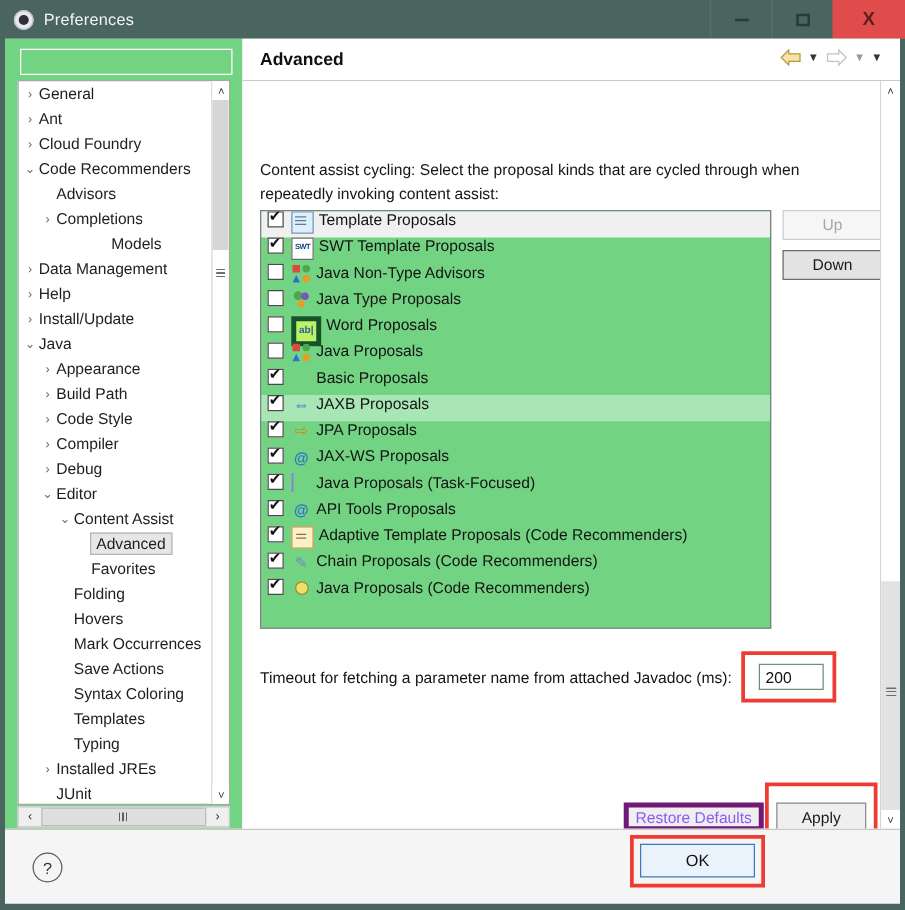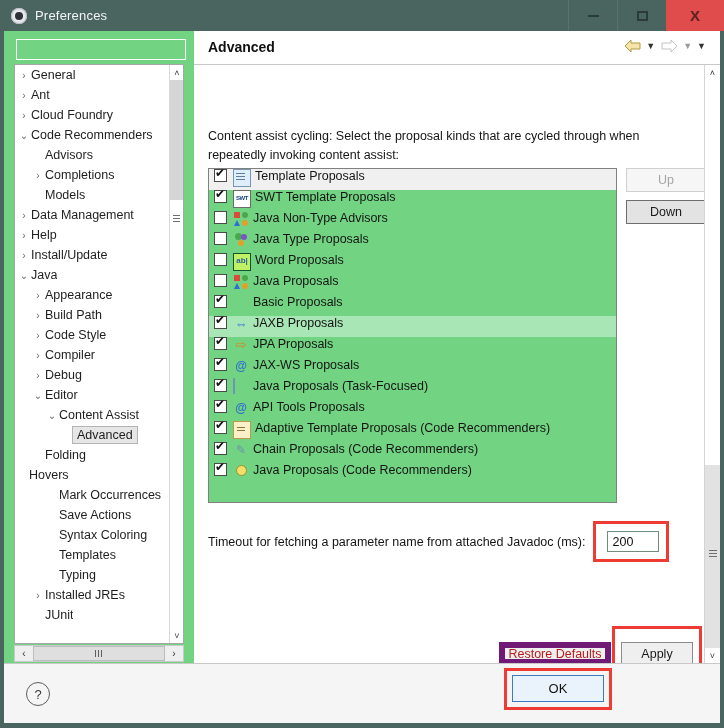--- a/index.html
+++ b/index.html
@@ -177,21 +177,21 @@
     text-align:center; line-height:14px; font-weight:bold; letter-spacing:-.5px; }
   .ic-shapes span { position:absolute; }
   .sq-red { left:1px; top:1px; width:6px; height:6px; background:#d94b3a; }
   .ci-grn { left:9px; top:1px; width:6px; height:6px; border-radius:50%; background:#4aa84a; }
   .tri-blu { left:1px; top:9px; width:0; height:0; border-left:3px solid transparent;
     border-right:3px solid transparent; border-bottom:6px solid #2f6fd0; }
   .ci-org { left:9px; top:9px; width:6px; height:6px; border-radius:50%; background:#e2a02a; }
   .ci-grn2 { left:2px; top:1px; width:7px; height:7px; border-radius:50%; background:#4aa84a; }
   .ci-pur { left:8px; top:2px; width:6px; height:6px; border-radius:50%; background:#7b54c4; }
   .ci-org2 { left:5px; top:8px; width:6px; height:6px; border-radius:50%; background:#e2a02a; }
-  .ic-abc { border:1px solid #14532d; background:#bef264; font-size:8px; color:#2b5f9e;
+  .ic-abc { border:4px solid #14532d; background:#bef264; font-size:8px; color:#2b5f9e;
     text-align:center; line-height:14px; font-weight:bold; }
   .ic-arrow { color:#2f6fd0; font-size:13px; text-align:center; line-height:16px; }
   .ic-arrow-o { color:#d8821f; font-size:13px; text-align:center; line-height:16px; }
   .ic-at { color:#2f6fd0; font-size:12px; text-align:center; line-height:16px; font-weight:bold; }
   .ic-task span.sq { left:0px; top:0px; width:6px; height:6px; background:#d94b3a; }
   .ic-task span.pg { left:4px; top:4px; width:11px; height:11px; background:#eaf2fb; border:1px solid #6f93b5; }
   .ic-task span.dt { left:1px; top:9px; width:5px; height:5px; border-radius:50%; background:#37a14a; }
   .ic-adapt { background:#fdf0c8; border:1px solid #b99a4a; }
   .ic-adapt::after{content:"";position:absolute;left:3px;top:5px;width:8px;height:1px;
     background:#8a7434;box-shadow:0 3px 0 #8a7434;}
@@ -223,23 +223,23 @@
   }
   .hl-red {
     position: absolute; border: 3px solid #ee3b33; box-sizing: border-box;
     pointer-events: none;
   }
   .hl-timeout { left: 399px; top: 456px; width: 76px; height: 41px; }
 
   
   .restore-btn {
     position: absolute; left: 305px; top: 577px; width: 112px; height: 23px;
-    background: #efefef; border: 6px solid #701a75; box-sizing: border-box;
+    background: #efefef; border: 4px solid #701a75; box-sizing: border-box;
     display:flex; align-items:center; justify-content:center;
-    font-size: 12.5px; color:#b91c1c;
+    font-size: 12.5px; color:#8b5cf6;
   }
   .apply-btn {
     position: absolute; left: 427px; top: 577px; width: 72px; height: 23px;
     background: #efefef; border: 1px solid #8c8c8c; box-sizing: border-box;
     display:flex; align-items:center; justify-content:center;
     font-size: 12.5px; color:#1a1a1a;
   }
   .hl-apply { left: 418px; top: 561px; width: 90px; height: 44px; }
 
   
@@ -335,21 +335,21 @@
               <span class="tree-label">Code Recommenders</span>
             </div>
             <div class="tree-item" style="padding-left: 16px;">
               <span class="tw empty"></span>
               <span class="tree-label">Advisors</span>
             </div>
             <div class="tree-item" style="padding-left: 16px;">
               <span class="tw">›</span>
               <span class="tree-label">Completions</span>
             </div>
-            <div class="tree-item" style="padding-left: 16px;">
+            <div class="tree-item" style="padding-left: 16px; margin-left: 44px;">
               <span class="tw empty"></span>
               <span class="tree-label">Models</span>
             </div>
             <div class="tree-item" style="padding-left: 2px;">
               <span class="tw">›</span>
               <span class="tree-label">Data Management</span>
             </div>
             <div class="tree-item" style="padding-left: 2px;">
               <span class="tw">›</span>
               <span class="tree-label">Help</span>
@@ -387,25 +387,29 @@
               <span class="tree-label">Editor</span>
             </div>
             <div class="tree-item" style="padding-left: 30px;">
               <span class="tw">⌄</span>
               <span class="tree-label">Content Assist</span>
             </div>
             <div class="tree-item selected" style="padding-left: 44px;">
               <span class="tw empty"></span>
               <span class="tree-label">Advanced</span>
             </div>
-            <div class="tree-item" style="padding-left: 16px;">
+            <div class="tree-item" style="padding-left: 44px;">
+              <span class="tw empty"></span>
+              <span class="tree-label">Favorites</span>
+            </div>
+            <div class="tree-item" style="padding-left: 30px;">
               <span class="tw empty"></span>
               <span class="tree-label">Folding</span>
             </div>
-            <div class="tree-item" style="">
+            <div class="tree-item" style="padding-left: 30px;">
               <span class="tw empty"></span>
               <span class="tree-label">Hovers</span>
             </div>
             <div class="tree-item" style="padding-left: 30px;">
               <span class="tw empty"></span>
               <span class="tree-label">Mark Occurrences</span>
             </div>
             <div class="tree-item" style="padding-left: 30px;">
               <span class="tw empty"></span>
               <span class="tree-label">Save Actions</span>

